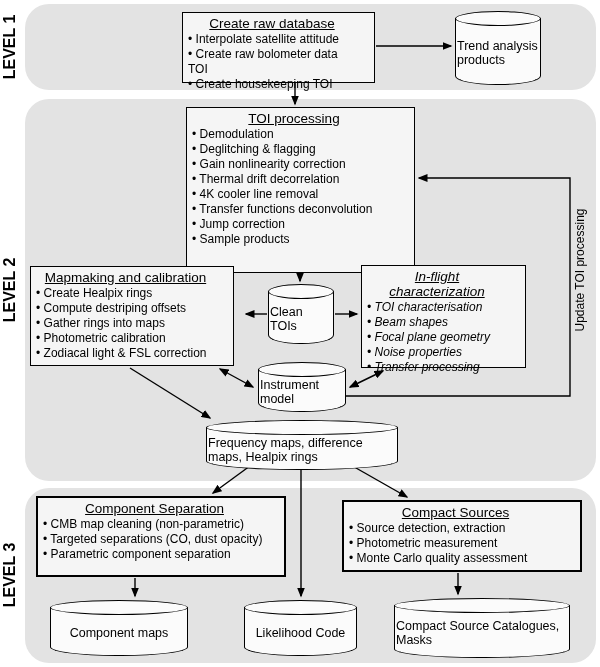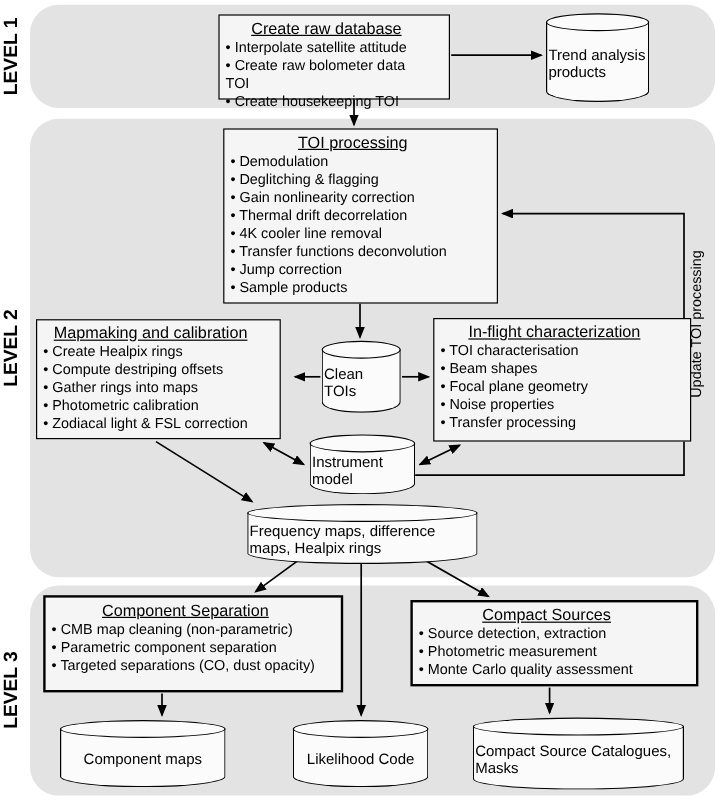--- a/index.html
+++ b/index.html
@@ -85,21 +85,21 @@
       <li>Create housekeeping TOI</li>
     </ul>
   </div>
 
   <div class="cyl" style="left:455px; top:11px; width:86px; height:74px;">
     <div class="cyl-top"></div>
     <div class="cyl-body"></div>
     <div class="cyl-label">Trend analysis products</div>
   </div>
 
-  <div class="node" style="left:186px; top:107px; width:229px; height:146px;">
+  <div class="node" style="left:186px; top:107px; width:229px; height:166px;">
     <h3>TOI processing</h3>
     <ul>
       <li>Demodulation</li>
       <li>Deglitching &amp; flagging</li>
       <li>Gain nonlinearity correction</li>
       <li>Thermal drift decorrelation</li>
       <li>4K cooler line removal</li>
       <li>Transfer functions deconvolution</li>
       <li>Jump correction</li>
       <li>Sample products</li>
@@ -110,21 +110,21 @@
     <h3>Mapmaking and calibration</h3>
     <ul>
       <li>Create Healpix rings</li>
       <li>Compute destriping offsets</li>
       <li>Gather rings into maps</li>
       <li>Photometric calibration</li>
       <li>Zodiacal light &amp; FSL correction</li>
     </ul>
   </div>
 
-  <div class="node" style="left:361px; top:265px; width:215px; height:103px;">
+  <div class="node" style="left:361px; top:265px; width:165px; height:103px;font-style:italic;">
     <h3>In-flight characterization</h3>
     <ul>
       <li>TOI characterisation</li>
       <li>Beam shapes</li>
       <li>Focal plane geometry</li>
       <li>Noise properties</li>
       <li>Transfer processing</li>
     </ul>
   </div>
 
@@ -143,22 +143,22 @@
   <div class="cyl" style="left:206px; top:420px; width:192px; height:50px;">
     <div class="cyl-top"></div>
     <div class="cyl-body"></div>
     <div class="cyl-label">Frequency maps, difference maps, Healpix rings</div>
   </div>
 
   <div class="node thick" style="left:36px; top:496px; width:250px; height:81px;">
     <h3>Component Separation</h3>
     <ul>
       <li>CMB map cleaning (non-parametric)</li>
+      <li>Targeted separations (CO, dust opacity)</li>
       <li>Parametric component separation</li>
-      <li>Targeted separations (CO, dust opacity)</li>
     </ul>
   </div>
 
   <div class="node thick" style="left:342px; top:500px; width:240px; height:72px;">
     <h3>Compact Sources</h3>
     <ul>
       <li>Source detection, extraction</li>
       <li>Photometric measurement</li>
       <li>Monte Carlo quality assessment</li>
     </ul>

